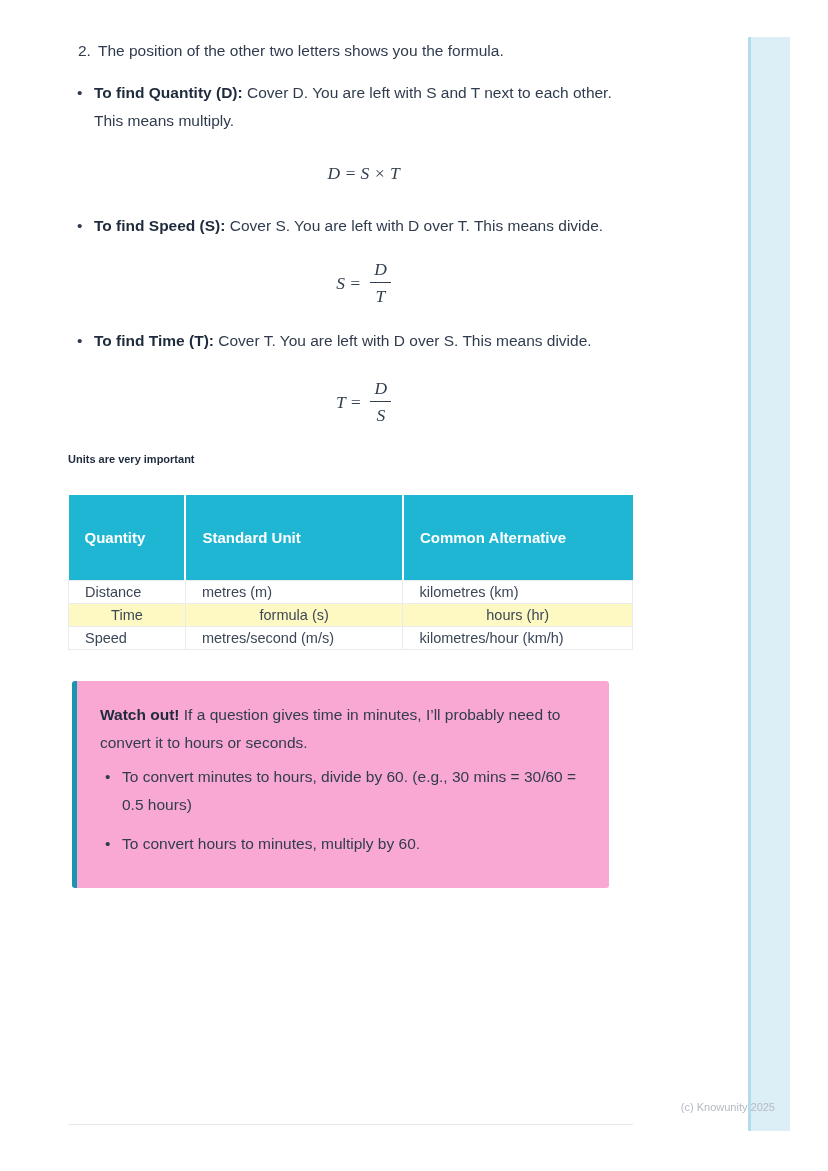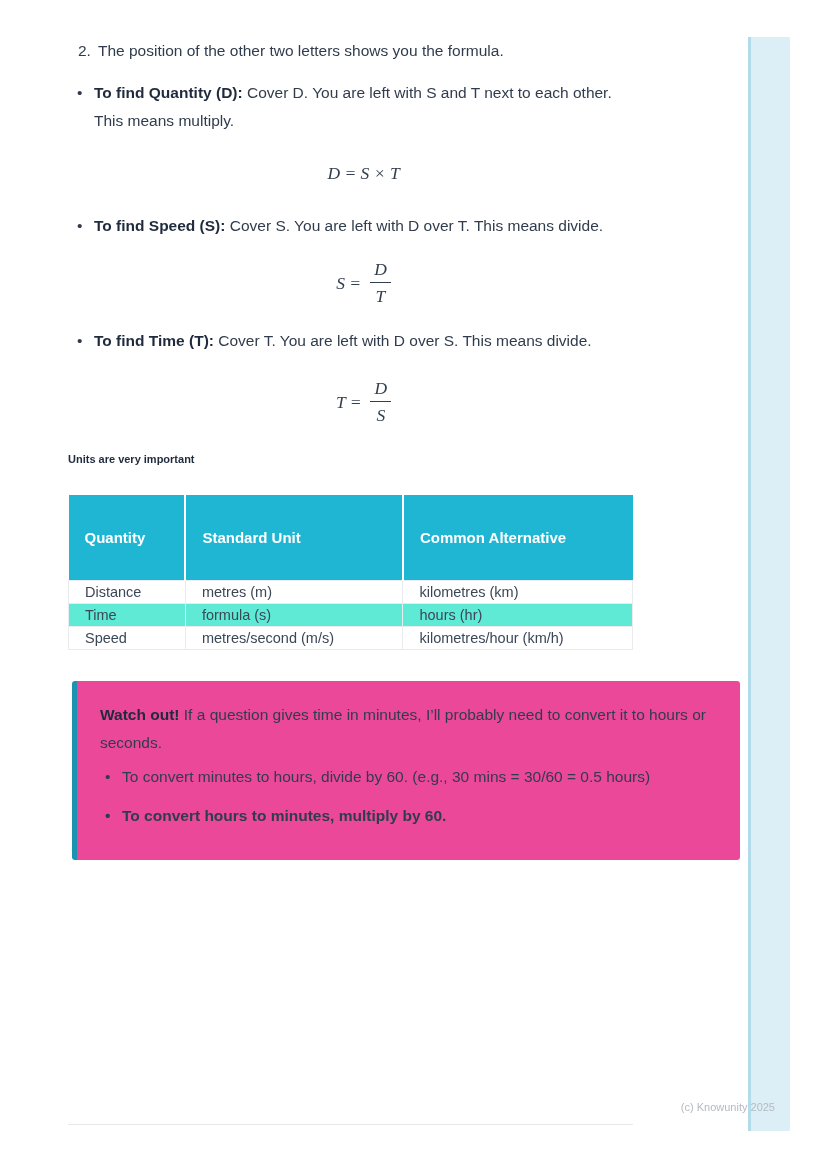--- a/index.html
+++ b/index.html
@@ -85,35 +85,35 @@
     padding:34px 16px;
     border-right:2px solid #ffffff;
   }
   table.units-table thead th:last-child { border-right:none; }
   table.units-table tbody td {
     padding:3px 16px;
     border:1px solid #e9ecef;
     color:#3b4757;
     background:#ffffff;
   }
-  table.units-table tbody tr:nth-child(2) td { background:#5eead4; }
+  table.units-table tbody tr:nth-child(2) td { background:#fef9c3;text-align:center; }
 
   .callout {
     margin-top:31px;
-    width:668px; margin-left:4px;
-    background:#ec4899;
+    width:537px; margin-left:4px;
+    background:#f9a8d4;
     border-left:5px solid #1b93b1;
     border-radius:3px;
     padding:20px 24px 30px 23px;
     font-size:15.5px; line-height:28px;
   }
   .callout-lead { font-weight:bold; color:#1f2b3c; }
   ul.callout-list { list-style:none; margin-top:6px; }
   ul.callout-list > li { position:relative; padding-left:22px; margin-bottom:11px; }
-  ul.callout-list > li:last-child { margin-bottom:0;font-weight:bold; }
+  ul.callout-list > li:last-child { margin-bottom:0; }
   ul.callout-list > li::before {
     content:"\2022";
     position:absolute; left:5px; top:0;
     color:#303c4d;
   }
 
   .page-footer {
     position:absolute; top:1101px; right:53px;
     font-size:11px; color:#b4bac2;
     z-index:2;

